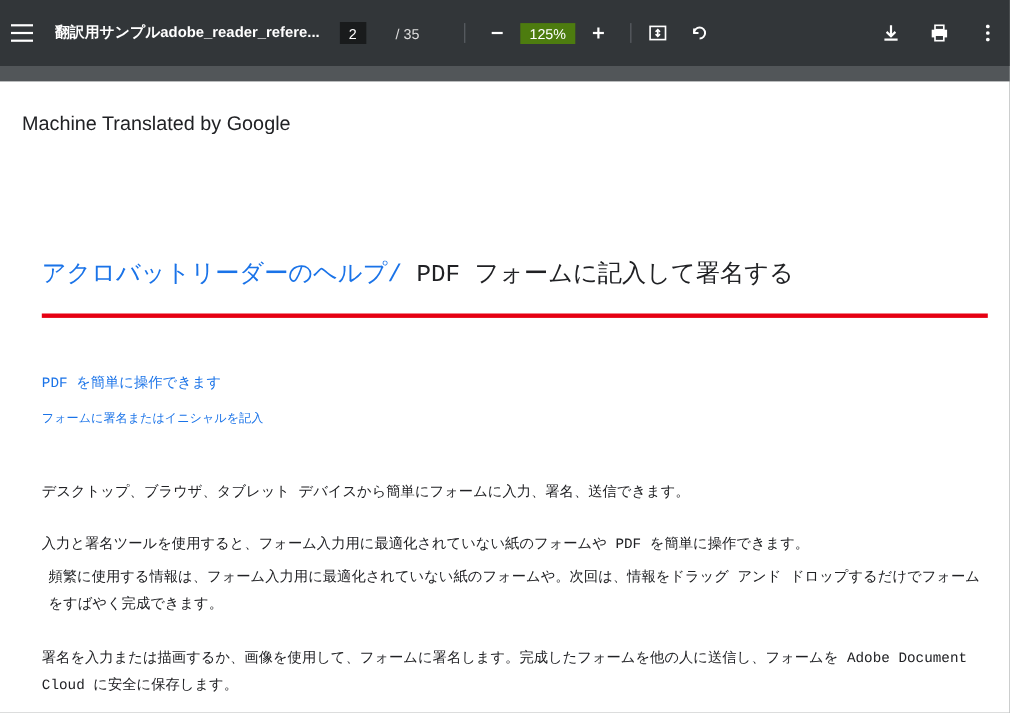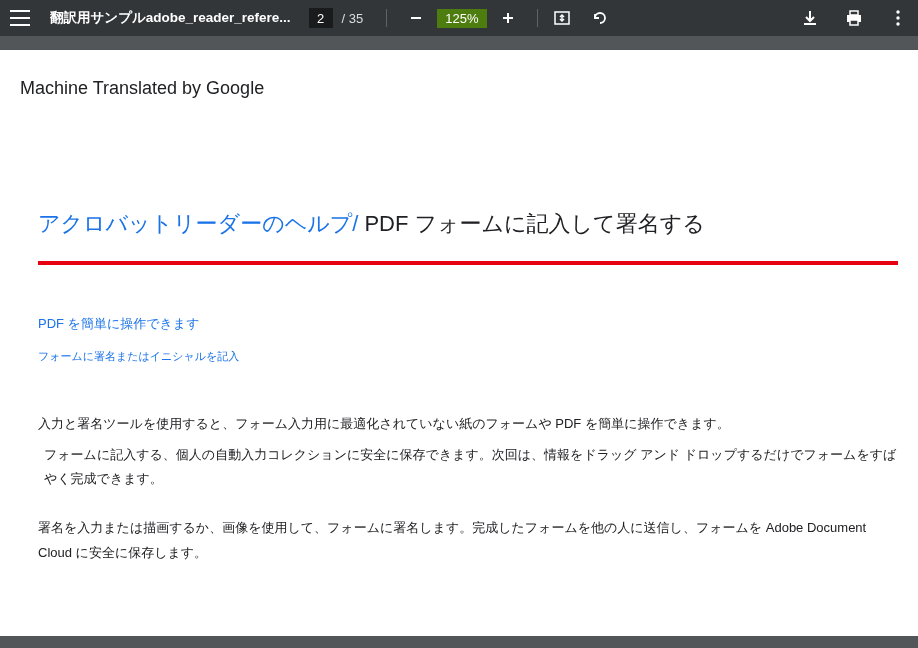--- a/index.html
+++ b/index.html
@@ -9,21 +9,21 @@
     }
     body {
       font-family: Arial, "Hiragino Sans", "Hiragino Kaku Gothic ProN", Meiryo, sans-serif;
       background: #525659;
       width: 918px;
       height: 648px;
       overflow: hidden;
     }
     .toolbar {
       background: #323639;
-      height: 36px;
+      height: 60px;
       display: flex;
       align-items: center;
       padding: 0 10px;
       color: #fff;
     }
     .menu-icon {
       width: 20px;
       height: 16px;
       margin-right: 20px;
       cursor: pointer;
@@ -54,21 +54,21 @@
     .page-input {
       background: #191b1c;
       border: none;
       color: #fff;
       width: 24px;
       height: 20px;
       text-align: center;
       font-size: 13px;
     }
     .page-total {
-      margin: 0 9px;
+      margin: 0 27px;
       font-size: 13px;
       color: #ddd;
     }
     .divider {
       width: 1px;
       height: 18px;
       background: #5f6368;
       margin: 0 14px;
     }
     .zoom-btn {
@@ -109,20 +109,21 @@
       height: 586px;
       overflow: hidden;
     }
     .translated-by {
       font-size: 18px;
       color: #202124;
       margin-bottom: 110px;
     }
     .content {
       padding-left: 18px;
+      font-family: Liberation Mono, monospace;
     }
     .main-title {
       font-size: 22px;
       font-weight: 400;
       margin-bottom: 22px;
     }
     .main-title .blue {
       color: #1a73e8;
     }
     .main-title .black {
@@ -225,19 +226,20 @@
 <div class="page-area">
   <div class="translated-by">Machine Translated by Google</div>
   <div class="content">
     <h1 class="main-title">
       <span class="blue">アクロバットリーダーのヘルプ/</span><span class="black"> PDF フォームに記入して署名する</span>
     </h1>
     <div class="red-line"></div>
     <a class="link">PDF を簡単に操作できます</a>
     <a class="link small">フォームに署名またはイニシャルを記入</a>
     <div class="body-text">
+      <p>デスクトップ、ブラウザ、タブレット デバイスから簡単にフォームに入力、署名、送信できます。</p>
       <p style="margin-top:22px;">入力と署名ツールを使用すると、フォーム入力用に最適化されていない紙のフォームや PDF を簡単に操作できます。</p>
-      <p class="indent">フォームに記入する、個人の自動入力コレクションに安全に保存できます。次回は、情報をドラッグ アンド ドロップするだけでフォームをすばやく完成できます。</p>
+      <p class="indent">頻繁に使用する情報は、フォーム入力用に最適化されていない紙のフォームや。次回は、情報をドラッグ アンド ドロップするだけでフォームをすばやく完成できます。</p>
       <p style="margin-top:24px;">署名を入力または描画するか、画像を使用して、フォームに署名します。完成したフォームを他の人に送信し、フォームを Adobe Document Cloud に安全に保存します。</p>
     </div>
 
   </div>
 </div>
 
 </body></html>

